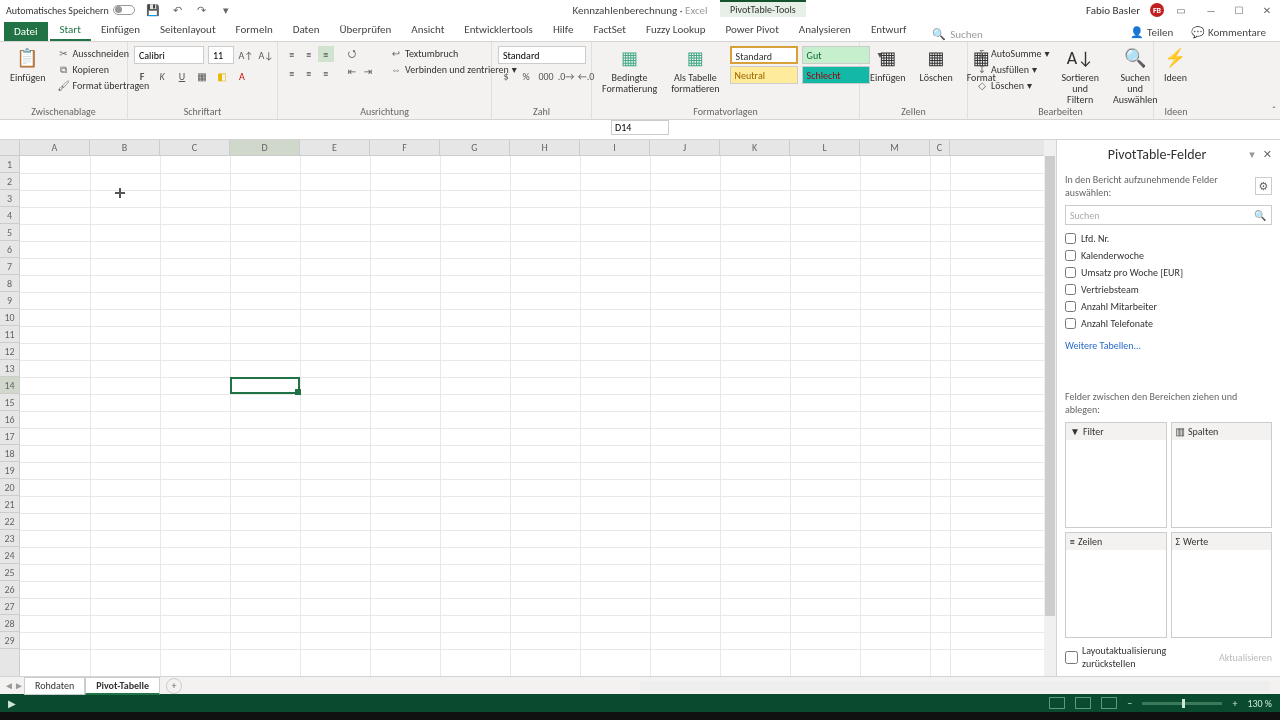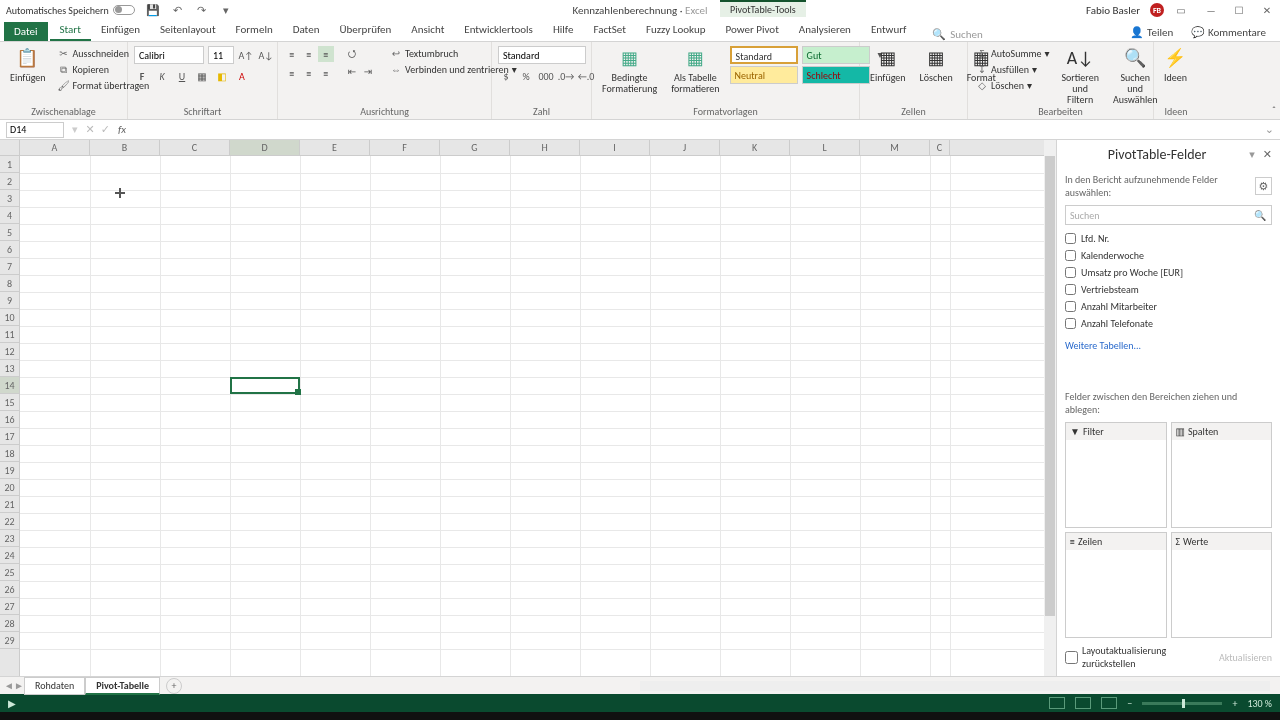--- a/index.html
+++ b/index.html
@@ -40,21 +40,21 @@
 .font-name { width: 70px; height: 18px; border: 1px solid #ccc; background: #fff; font-size: 10px; padding: 1px 4px; }
 .font-size { width: 26px; height: 18px; border: 1px solid #ccc; background: #fff; font-size: 10px; padding: 1px 4px; text-align: left; }
 .sq { width: 16px; height: 16px; display: inline-flex; align-items: center; justify-content: center; font-size: 10px; color: #555; }
 .sq.on { background: #cfe3cf; }
 .align-grid { display: grid; grid-template-columns: repeat(3,16px); gap: 1px; }
 .num-fmt { width: 88px; height: 18px; border: 1px solid #ccc; background: #fff; font-size: 10px; padding: 1px 4px; }
 .style-cell { width: 68px; height: 18px; font-size: 10px; padding: 2px 4px; border: 1px solid #ccc; }
 .style-grid { display: grid; grid-template-columns: repeat(2,70px); gap: 2px; }
 .collapse-ribbon { position: absolute; right: 4px; bottom: 2px; font-size: 10px; color: #666; }
 
-.fbar { height: 20px; border-bottom: 1px solid #d4d4d4; display: flex; align-items: center; padding: 0 6px; gap: 8px; }
+.fbar { height: 20px; border-bottom: 1px solid #d4d4d4; display: flex; align-items: center; padding: 0 6px; gap: 8px; flex-direction: column; }
 .namebox { width: 58px; height: 16px; border: 1px solid #ccc; font-size: 10px; padding: 0 3px; }
 .fx-btns { display: flex; gap: 6px; color: #bbb; font-size: 11px; }
 .fx { font-style: italic; color: #666; font-size: 11px; }
 
 .workarea { flex: 1; display: flex; overflow: hidden; }
 .sheet { flex: 1; position: relative; overflow: hidden; background: #fff; }
 .col-headers { position: absolute; top: 0; left: 20px; right: 12px; height: 16px; display: flex; background: #e6e6e6; border-bottom: 1px solid #ccc; }
 .col-h { border-right: 1px solid #ccc; text-align: center; font-size: 10px; color: #666; line-height: 16px; }
 .col-h.sel { background: #d0d8cc; }
 .row-headers { position: absolute; top: 16px; left: 0; width: 20px; bottom: 0; background: #e6e6e6; border-right: 1px solid #ccc; }

